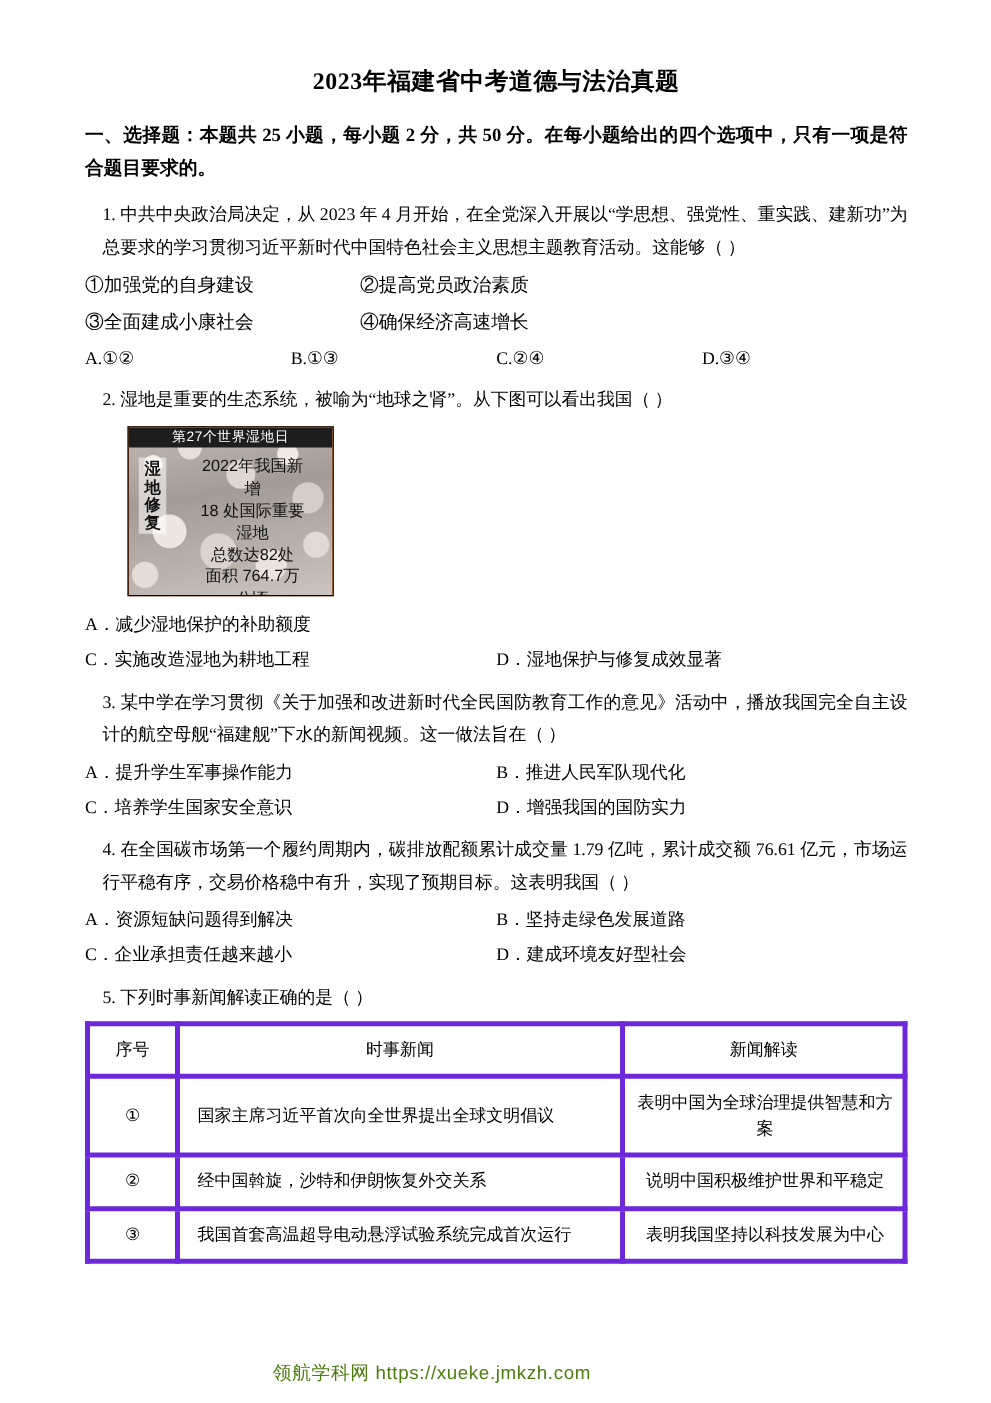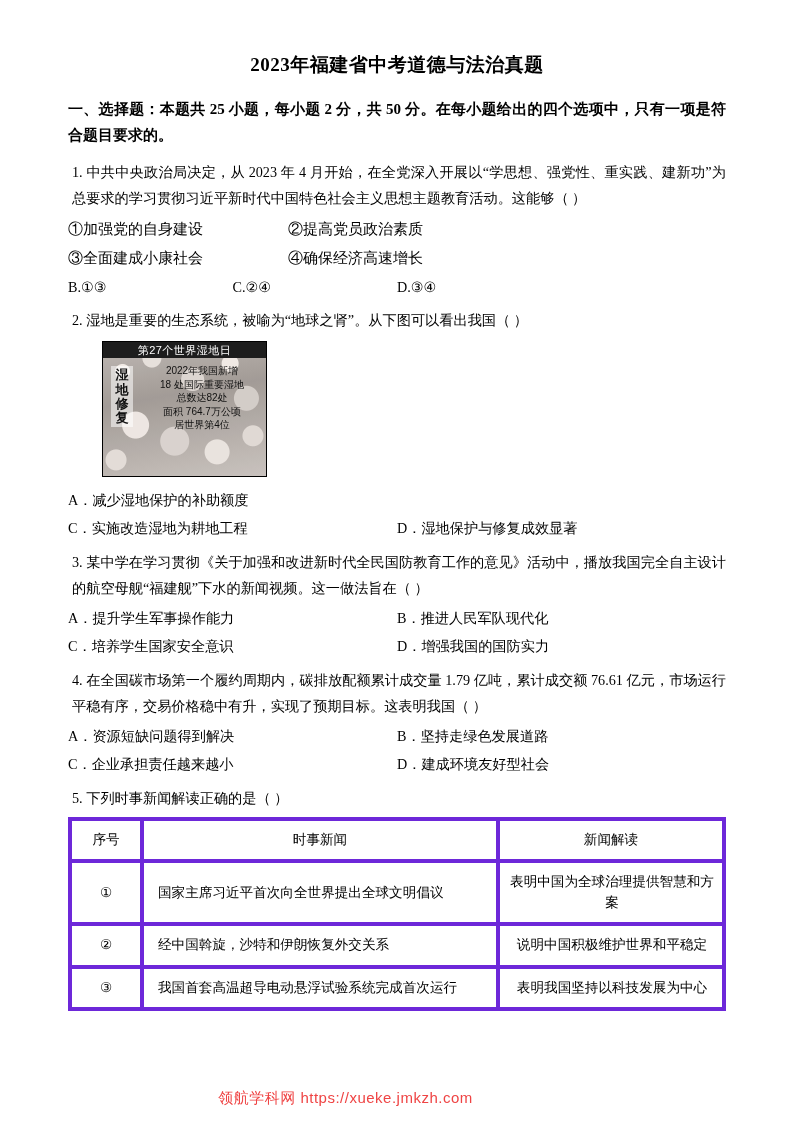--- a/index.html
+++ b/index.html
@@ -43,21 +43,21 @@
     margin: 0 0 10px 0;
     text-align: justify;
   }
   .q {
     margin: 0 0 6px 0;
   }
   .q-stem {
     font-size: 14.2px;
     line-height: 1.85;
     text-align: justify;
-    margin: 0 0 4px 4px;
+    margin: 0 0 4px 14px;
   }
   .opts-row {
     display: flex;
     font-size: 14.2px;
     line-height: 1.95;
   }
   .opts-row .cell {
     box-sizing: border-box;
   }
   .two-col .cell { width: 50%; }
@@ -121,21 +121,21 @@
     background: rgba(255,255,255,0.55);
     text-align: center;
     padding: 2px 0;
   }
   .fig-vert span { display: block; }
   .fig-right {
     position: absolute;
     right: 22px;
     top: 22px;
     width: 84px;
-    font-size: 10px;
+    font-size: 13px;
     line-height: 1.35;
     color: #111;
     font-family: "Liberation Sans", sans-serif;
     text-align: center;
   }
   .fig-right span { display: block; }
   table.news {
     border-collapse: collapse;
     width: 100%;
     margin-top: 6px;
@@ -162,21 +162,21 @@
     padding-left: 10px;
     text-align: center;
   }
   .watermark {
     position: absolute;
     left: 0;
     right: 0;
     bottom: 14px;
     text-align: center;
     font-size: 15px;
-    color: #ef4444;
+    color: #4d7c0f;
     font-family: "Liberation Sans", sans-serif;
     letter-spacing: 0.5px;
   }
 </style>
 </head>
 <body>
 
 <div class="page">
   <div class="content">
 
@@ -191,20 +191,21 @@
       </p>
       <div class="sub-row">
         <div class="cell-a">①加强党的自身建设</div>
         <div class="cell-b">②提高党员政治素质</div>
       </div>
       <div class="sub-row">
         <div class="cell-a">③全面建成小康社会</div>
         <div class="cell-b">④确保经济高速增长</div>
       </div>
       <div class="opts-row four-col">
+        <div class="cell">A.①②</div>
         <div class="cell">B.①③</div>
         <div class="cell">C.②④</div>
         <div class="cell">D.③④</div>
       </div>
     </div>
 
     <div class="q">
       <p class="q-stem">
         <span>2.</span>
         <span>湿地是重要的生态系统，被喻为“地球之肾”。从下图可以看出我国（    ）</span>

